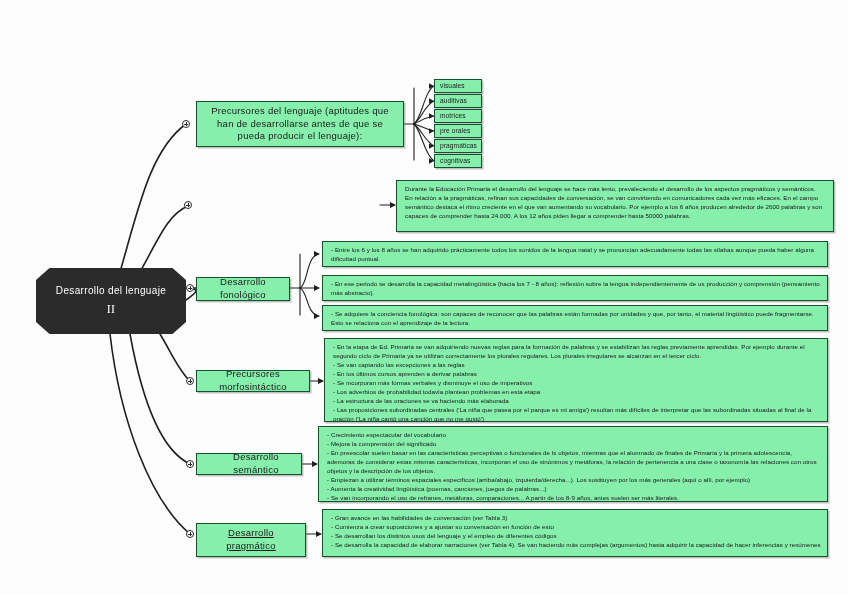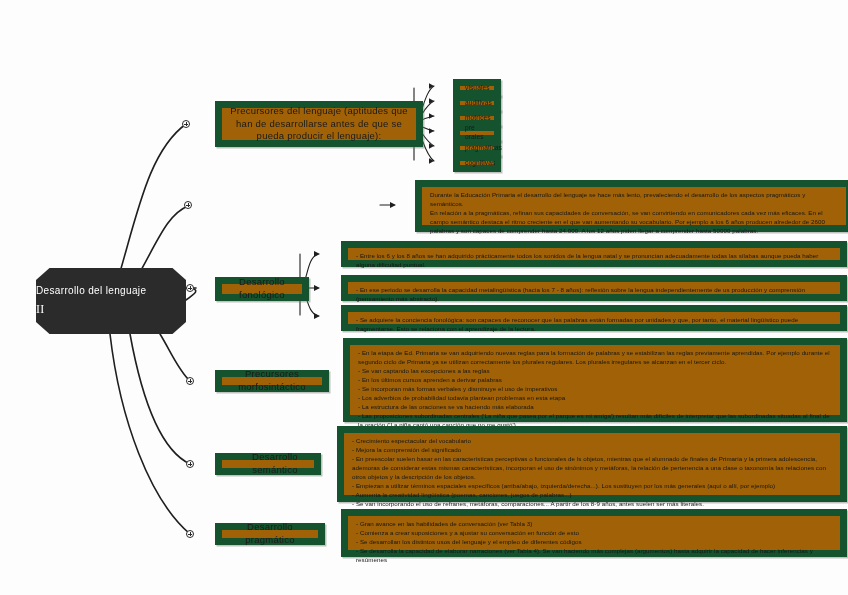--- a/index.html
+++ b/index.html
@@ -22,24 +22,23 @@
     position: absolute;
     left: 0;
     top: 0;
     width: 848px;
     height: 595px;
     pointer-events: none;
   }
   .node {
     position: absolute;
     box-sizing: border-box;
-    background: #a16207;
-    border: 7px solid #14532d;
+    background: #86efac;
+    border: 1px solid #14532d;
     box-shadow: 1.5px 1.5px 0 rgba(120,120,120,0.45);
-    margin-left: 19px;
   }
   .branch-node {
     display: flex;
     align-items: center;
     justify-content: center;
     text-align: center;
     font-size: 9.5px;
     letter-spacing: 0.25px;
     padding: 4px 6px;
     line-height: 1.35;
@@ -67,20 +66,21 @@
   .central {
     position: absolute;
     left: 36px;
     top: 268px;
     width: 150px;
     height: 66px;
     background: #2b2b2b;
     color: #ffffff;
     display: flex;
     flex-direction: column;
+    align-items: center;
     justify-content: center;
     font-size: 10px;
     letter-spacing: 0.35px;
     line-height: 1.7;
     clip-path: polygon(0% 18%, 9% 0%, 91% 0%, 100% 18%, 100% 82%, 91% 100%, 9% 100%, 0% 82%);
     filter: drop-shadow(2px 2px 0 rgba(150,150,150,0.5));
   }
   .central .line2 {
     font-family: "Liberation Serif", serif;
     font-size: 12px;
@@ -223,20 +223,20 @@
     <p>- En la etapa de Ed. Primaria se van adquiriendo nuevas reglas para la formación de palabras y se estabilizan las reglas previamente aprendidas. Por ejemplo durante el segundo ciclo de Primaria ya se utilizan correctamente los plurales regulares. Los plurales irregulares se alcanzan en el tercer ciclo.<br>- Se van captando las excepciones a las reglas<br>- En los últimos cursos aprenden a derivar palabras<br>- Se incorporan más formas verbales y disminuye el uso de imperativos<br>- Los adverbios de probabilidad todavía plantean problemas en esta etapa<br>- La estructura de las oraciones se va haciendo más elaborada<br>- Las proposiciones subordinadas centrales ('La niña que pasea por el parque es mi amiga') resultan más difíciles de interpretar que las subordinadas situadas al final de la oración ('La niña cantó una canción que no me gustó')<br>- Hacia los 8 años se entienden las raciones pasivas, aunque las más complejas no se alcanzan hasta los 11 años</p>
   </div>
 
   <div class="node branch-node" style="left:196px; top:453px; width:106px; height:22px;padding-left:20px;">
     <span>Desarrollo semántico</span>
   </div>
   <div class="node text-node" style="left:318px; top:426px; width:510px; height:76px;">
     <p>- Crecimiento espectacular del vocabulario<br>- Mejora la comprensión del significado<br>- En preescolar suelen basar en las características perceptivas o funcionales de ls objetos, mientras que el alumnado de finales de Primaria y la primera adolescencia, ademoras de considerar estas mismas características, incorporan el uso de sinónimos y metáforas, la relación de pertenencia a una clase o taxonomía las relaciones con otros objetos y la descripción de los objetos.<br>- Empiezan a utilizar términos espaciales específicos (arriba/abajo, izquierda/derecha...). Los sustituyen por los más generales (aquí o allí, por ejemplo)<br>- Aumenta la creatividad lingüística (poemas, canciones, juegos de palabras...)<br>- Se van incorporando el uso de refranes, metáforas, comparaciones... A partir de los 8-9 años, antes suelen ser más literales.</p>
   </div>
 
-  <div class="node branch-node" style="left:196px; top:523px; width:110px; height:22px;">
+  <div class="node branch-node" style="left:196px; top:523px; width:110px; height:34px;text-decoration:underline;">
     <span>Desarrollo pragmático</span>
   </div>
   <div class="node text-node" style="left:322px; top:509px; width:506px; height:48px;">
     <p>- Gran avance en las habilidades de conversación (ver Tabla 3)<br>- Comienza a crear suposiciones y a ajustar su conversación en función de esto<br>- Se desarrollan los distintos usos del lenguaje y el empleo de diferentes códigos<br>- Se desarrolla la capacidad de elaborar narraciones (ver Tabla 4). Se van haciendo más complejas (argumentos) hasta adquirir la capacidad de hacer inferencias y resúmenes</p>
   </div>
 
 </div>
 
 </body></html>

